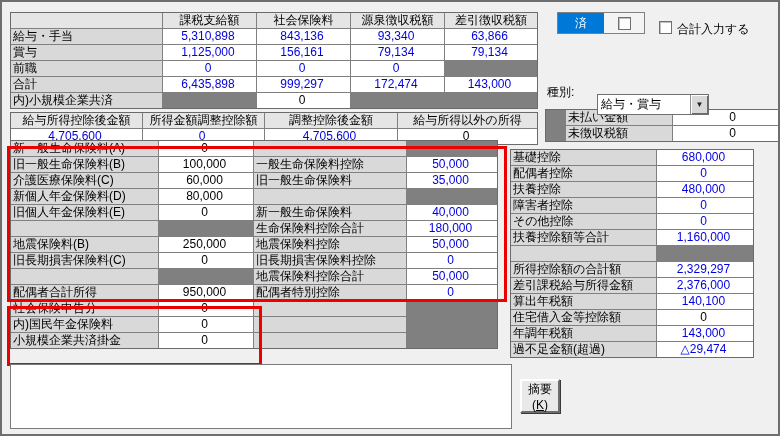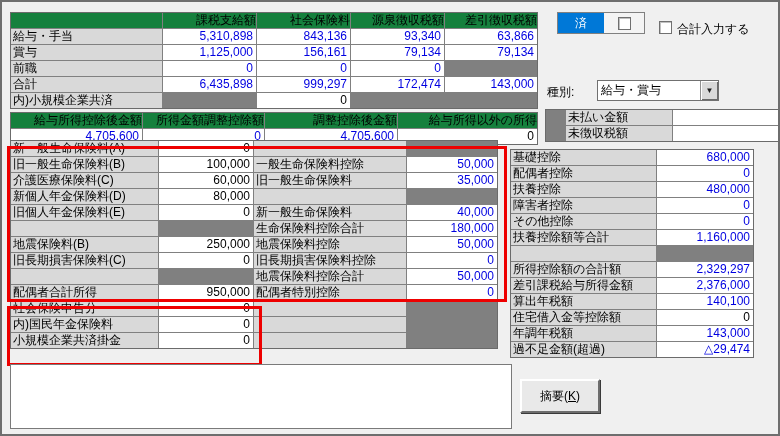--- a/index.html
+++ b/index.html
@@ -4,39 +4,39 @@
 <style>
   html,body{margin:0;padding:0;background:#fff;}
   .win{
     position:relative;width:780px;height:436px;box-sizing:border-box;
     background:#f0f0f0;border:2px solid #6e6e6e;
     font-family:"Liberation Sans",sans-serif;font-size:12px;color:#000;
     overflow:hidden;
   }
   .grid{position:absolute;display:grid;gap:1px;background:#808080;border:1px solid #6b6b6b;grid-auto-rows:15px;}
   .cell{font-size:12px;line-height:15px;white-space:nowrap;overflow:hidden;}
-  .hdr{background:#15803d;text-align:right;font-family:Liberation Serif, serif;}
+  .hdr{background:#e5e5e5;text-align:center;font-family:Liberation Serif, serif;}
   .lbl{background:#d9d9d9;padding-left:2px;}
-  .val{background:#ffffff;text-align:right;padding-right:3px;}
+  .val{background:#ffffff;text-align:center;padding-right:3px;}
   .dis{background:#808080;}
   .blue{color:#0000e0;}
   .black{color:#000;}
   .redbox{position:absolute;border:3px solid #ee0000;pointer-events:none;background:transparent;}
   .done-group{position:absolute;left:555px;top:10px;width:88px;height:22px;box-sizing:border-box;border:1px solid #808080;display:flex;background:#f4f4f4;}
   .done-blue{width:46px;background:#0078d7;color:#fff;text-align:center;line-height:20px;}
   .done-cb-wrap{flex:1;display:flex;align-items:center;justify-content:center;}
   .cb{display:inline-block;width:13px;height:13px;box-sizing:border-box;background:#fff;border:1px solid #707070;box-shadow:inset 1px 1px 0 #c0c0c0;}
   .chk-row{position:absolute;left:657px;top:19px;display:flex;align-items:flex-start;gap:5px;}
   .type-label{position:absolute;left:545px;top:82px;}
-  .combo{position:absolute;left:595px;top:78px;width:122px;height:21px;box-sizing:border-box;border:1px solid #707070;background:#fff;display:flex;}
+  .combo{position:absolute;left:595px;top:92px;width:112px;height:21px;box-sizing:border-box;border:1px solid #707070;background:#fff;display:flex;}
   .combo-text{flex:1;line-height:19px;padding-left:3px;overflow:hidden;white-space:nowrap;}
   .combo-btn{width:17px;background:#d9d9d9;border-left:1px solid #909090;text-align:center;font-size:8px;line-height:19px;color:#202020;box-shadow:inset 1px 1px 0 #fff, inset -1px -1px 0 #6a6a6a;}
   .memo{position:absolute;left:8px;top:362px;width:502px;height:65px;box-sizing:border-box;border:1px solid #7a7a7a;background:#fff;resize:none;outline:none;font-family:"Liberation Sans",sans-serif;}
   .memo-btn{
-    position:absolute;left:518px;top:377px;width:80px;height:34px;box-sizing:border-box;
+    position:absolute;left:518px;top:377px;width:40px;height:34px;box-sizing:border-box;
     background:#e9e9e9;border-top:2px solid #ffffff;border-left:2px solid #ffffff;
     border-right:2px solid #6d6d6d;border-bottom:2px solid #6d6d6d;
     box-shadow:1px 1px 0 #3a3a3a;
     font-family:"Liberation Sans",sans-serif;font-size:12px;color:#000;padding:0;
   }
 </style>
 </head>
 <body>
 
 <div class="win">

